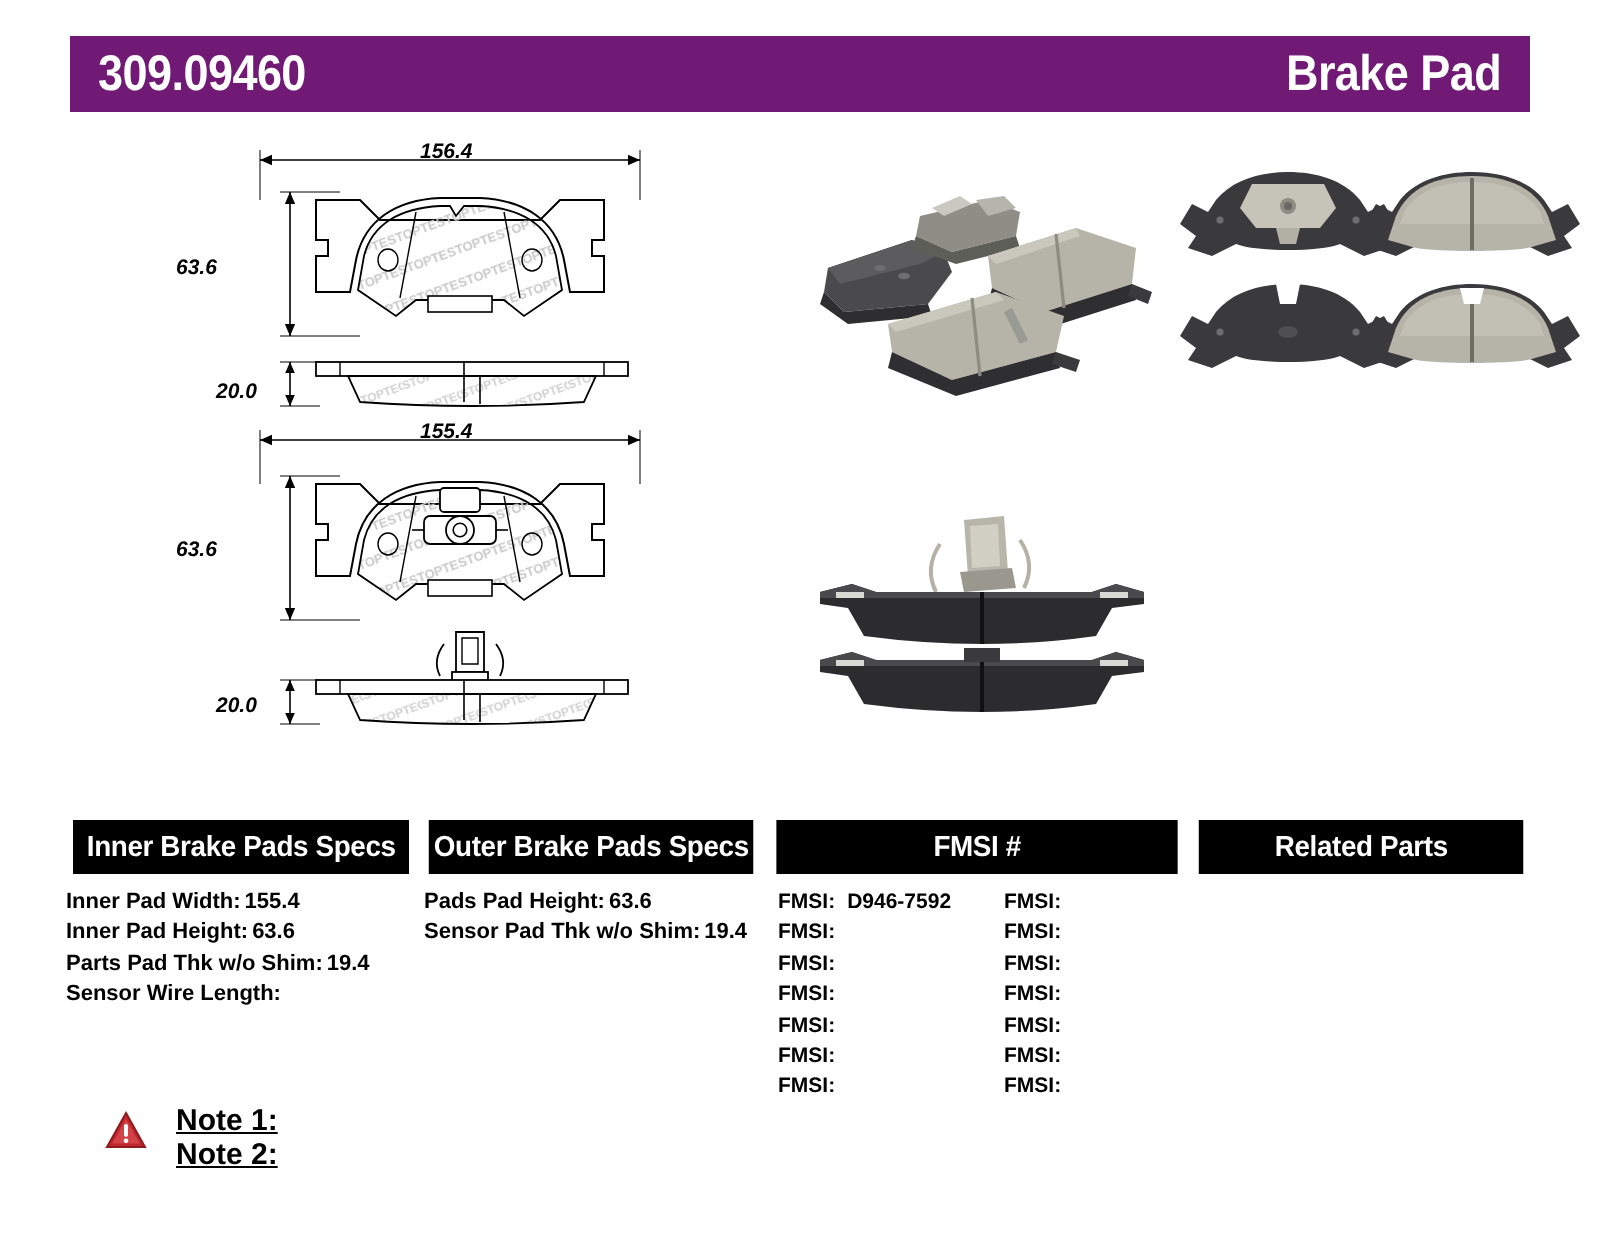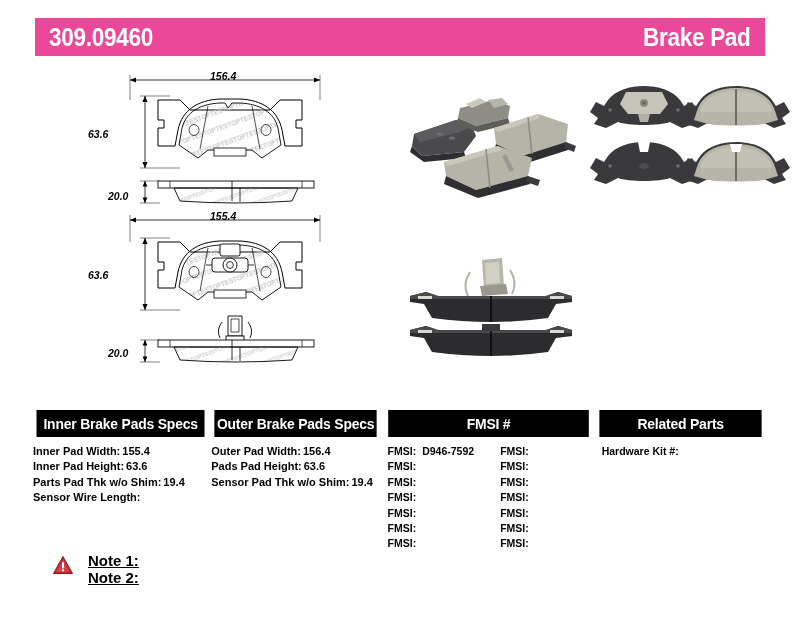--- a/index.html
+++ b/index.html
@@ -17,21 +17,21 @@
     overflow: hidden;
   }
 
   
   .header-bar {
     position: absolute;
     left: 35px;
     top: 18px;
     width: 730px;
     height: 38px;
-    background: #ec4899;
+    background: #701a75;
     display: flex;
     align-items: center;
     justify-content: space-between;
     padding: 0 14px;
     box-sizing: border-box;
   }
   .header-part-number {
     color: #ffffff;
     font-size: 25px;
     font-weight: bold;
@@ -425,21 +425,20 @@
   <div class="table-body">
 
     <div class="col-body cb-inner" id="inner-specs">
         <div class="spec-row"><span>Inner Pad Width:</span><span class="val">155.4</span></div>
         <div class="spec-row"><span>Inner Pad Height:</span><span class="val">63.6</span></div>
         <div class="spec-row"><span>Parts Pad Thk w/o Shim:</span><span class="val">19.4</span></div>
         <div class="spec-row"><span>Sensor Wire Length:</span><span class="val"></span></div>
       </div>
 
     <div class="col-body cb-outer" id="outer-specs">
-        <div class="spec-row"><span>Outer Pad Width:</span><span class="val">156.4</span></div>
         <div class="spec-row"><span>Pads Pad Height:</span><span class="val">63.6</span></div>
         <div class="spec-row"><span>Sensor Pad Thk w/o Shim:</span><span class="val">19.4</span></div>
       </div>
 
     <div class="col-body cb-fmsi">
       <div class="fmsi-sub" id="fmsi-left">
           <div class="fmsi-row"><span>FMSI:</span><span class="val">D946-7592</span></div>
           <div class="fmsi-row"><span>FMSI:</span><span class="val"></span></div>
           <div class="fmsi-row"><span>FMSI:</span><span class="val"></span></div>
           <div class="fmsi-row"><span>FMSI:</span><span class="val"></span></div>
@@ -451,23 +450,20 @@
           <div class="fmsi-row"><span>FMSI:</span><span class="val"></span></div>
           <div class="fmsi-row"><span>FMSI:</span><span class="val"></span></div>
           <div class="fmsi-row"><span>FMSI:</span><span class="val"></span></div>
           <div class="fmsi-row"><span>FMSI:</span><span class="val"></span></div>
           <div class="fmsi-row"><span>FMSI:</span><span class="val"></span></div>
           <div class="fmsi-row"><span>FMSI:</span><span class="val"></span></div>
           <div class="fmsi-row"><span>FMSI:</span><span class="val"></span></div>
         </div>
     </div>
 
-    <div class="col-body cb-related" id="related-parts">
-        <div class="related-row"><span>Hardware Kit #:</span><span class="val"></span></div>
-      </div>
 
   </div>
 </div>
 
 <div class="notes">
   <div class="warn-icon">
     <svg width="22" height="20" viewBox="0 0 22 20">
       <path d="M11 1.5 L20.5 18.5 L1.5 18.5 Z" fill="#c0272d" stroke="#8d1b20" stroke-width="1"></path>
       <path d="M11 4.5 L17.8 16.8 L4.2 16.8 Z" fill="#e8666a" opacity="0.45"></path>
       <rect x="10" y="7" width="2" height="6.4" rx="0.9" fill="#ffffff"></rect>

